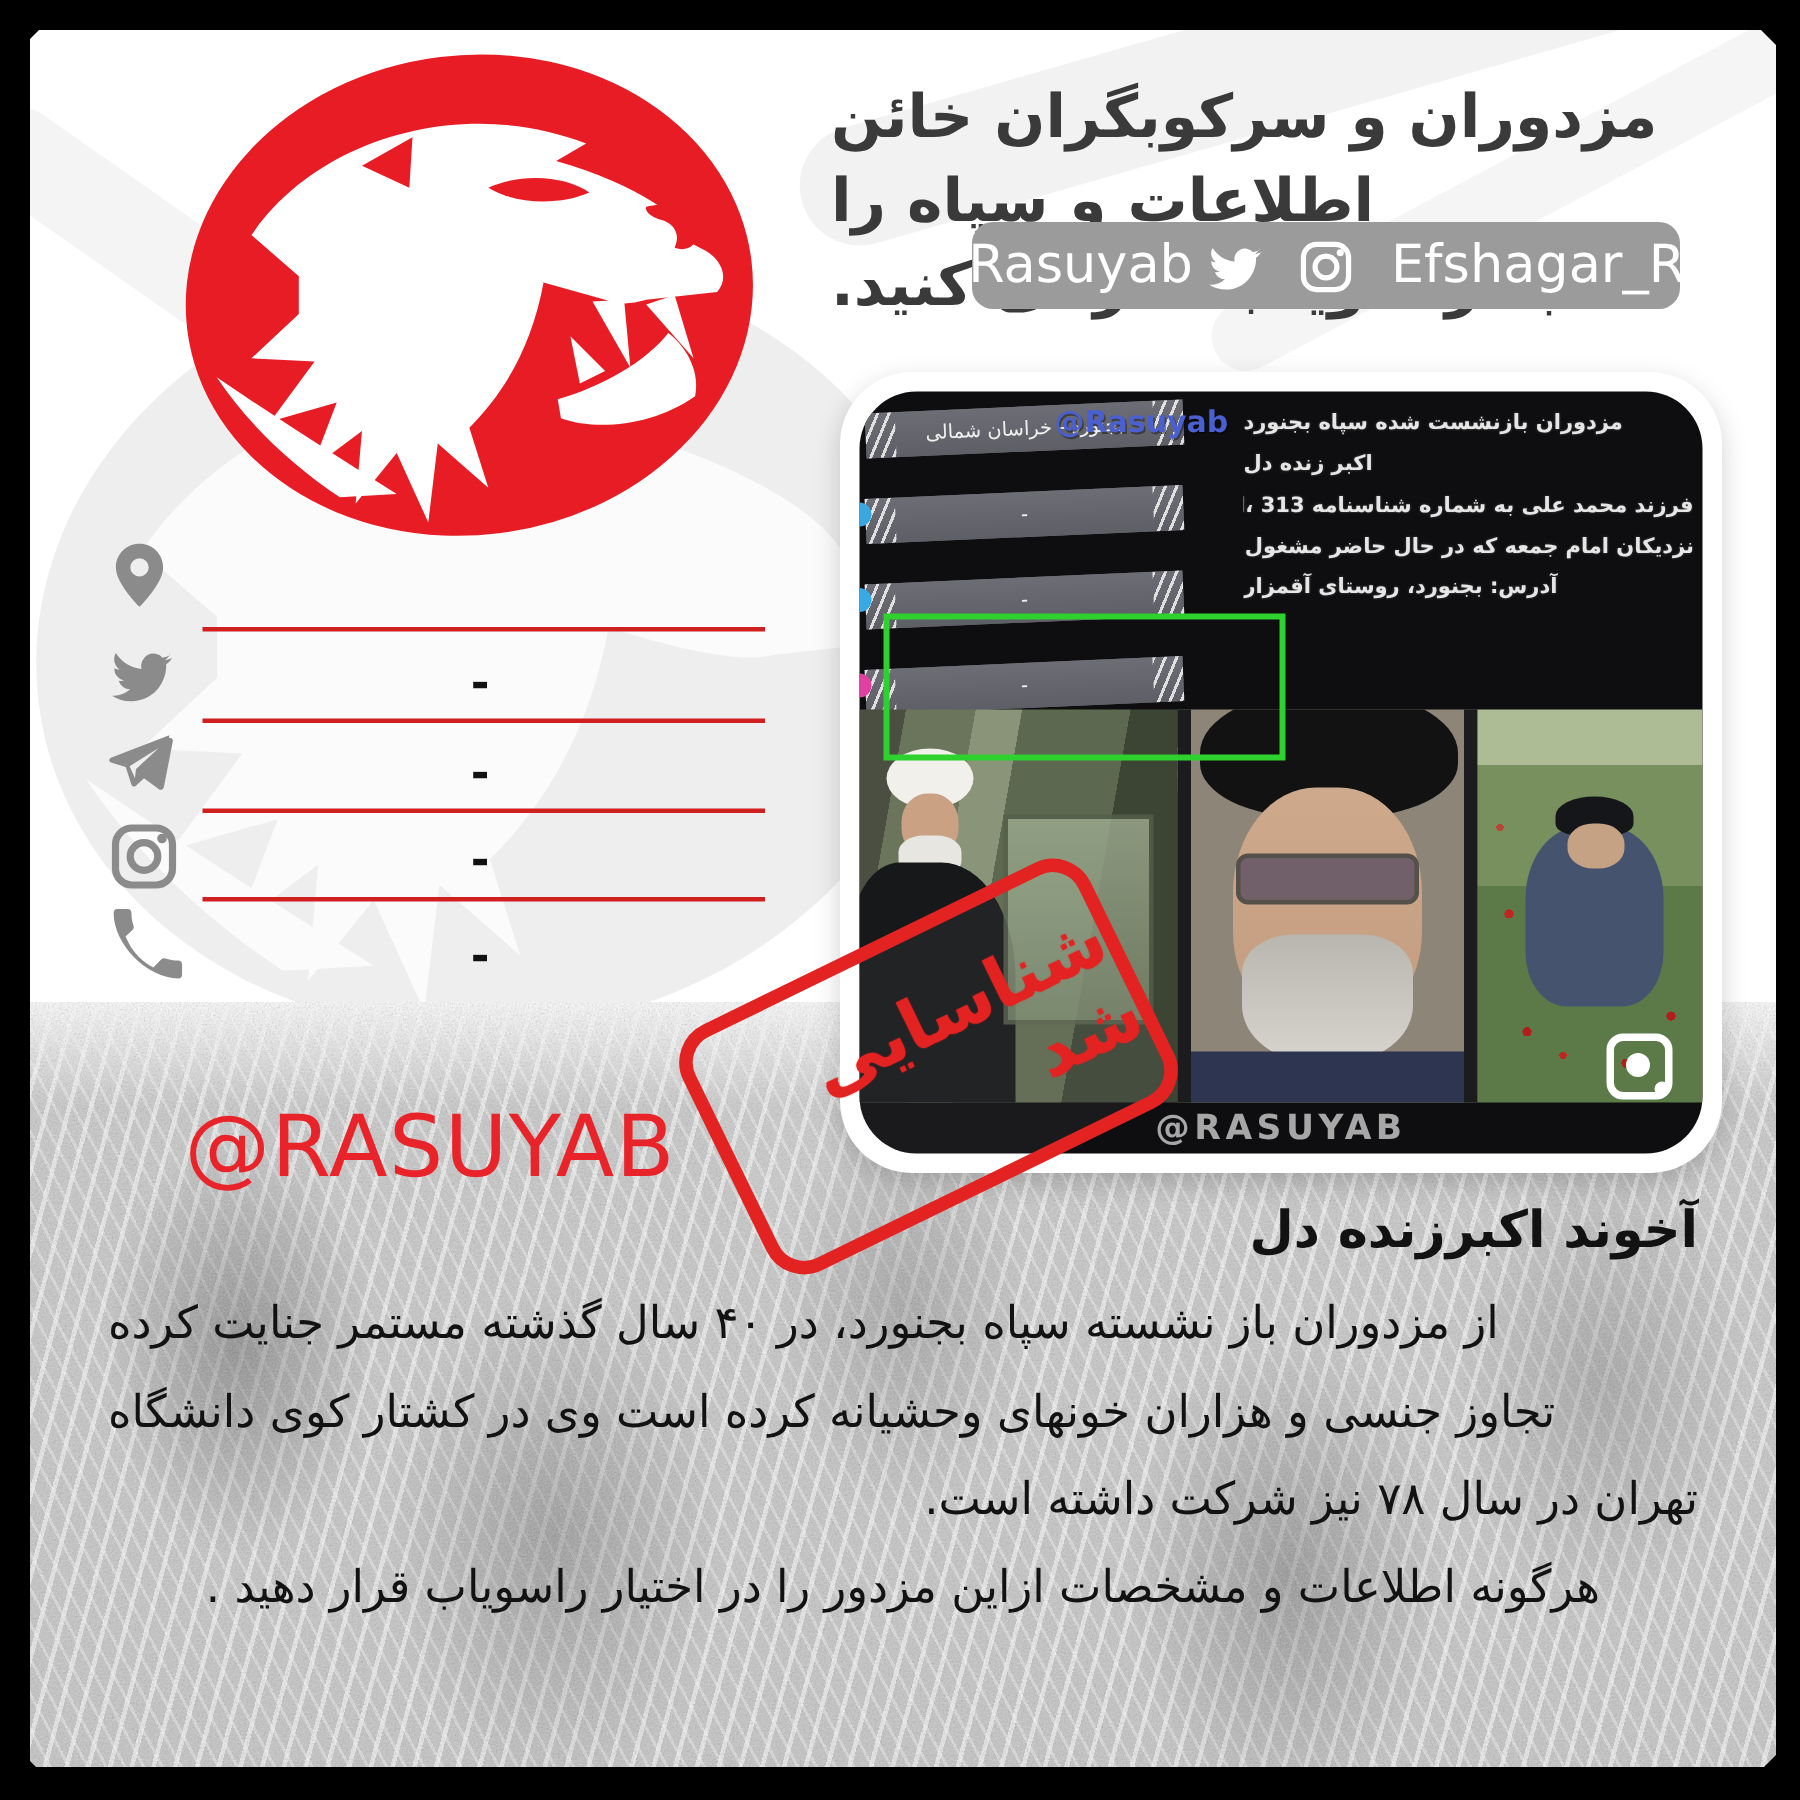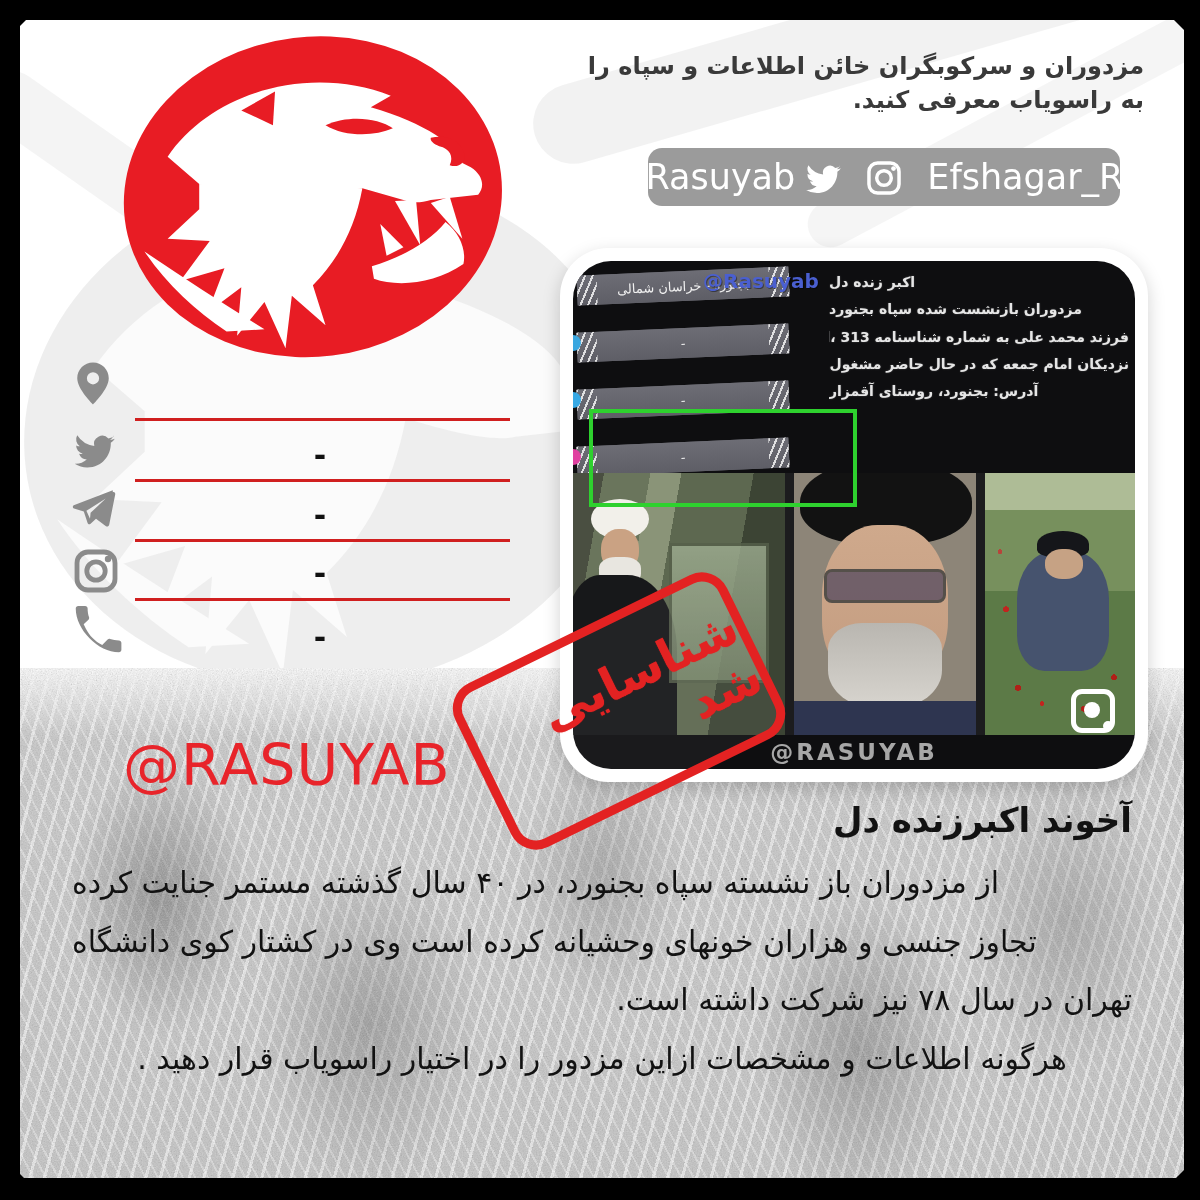--- a/index.html
+++ b/index.html
@@ -32,22 +32,22 @@
       radial-gradient(ellipse 150px 230px at 72% 75%, rgba(100,100,100,.5), transparent 70%),
       radial-gradient(ellipse 140px 220px at 90% 50%, rgba(120,120,120,.45), transparent 70%),
       repeating-linear-gradient(105deg, rgba(255,255,255,.65) 0 3px, transparent 3px 14px),
       repeating-linear-gradient(62deg, rgba(255,255,255,.4) 0 2px, transparent 2px 11px),
       linear-gradient(#c9c9c9,#c4c4c4); }
   .crowd svg { position:absolute; inset:0; width:100%; height:100%; opacity:.5; }
   .crowd::before { content:""; position:absolute; left:0; right:0; top:0; height:70px;
     background:linear-gradient(#ffffff, rgba(255,255,255,0)); }
 
   
-  .header-text { position:absolute; right:40px; top:30px; width:590px; text-align:right;
-    direction:rtl; color:#3a3a3a; font-weight:bold; font-size:24px; line-height:1.4; z-index:3; }
+  .header-text { position:absolute; right:40px; top:30px; width:590px; text-align:left;
+    direction:rtl; color:#3a3a3a; font-weight:bold; font-size:40px; line-height:1.4; z-index:3; }
   .social-bar { position:absolute; left:628px; top:128px; width:472px; height:58px; background:#9b9b9b;
     border-radius:14px; display:flex; align-items:center; justify-content:center; gap:8px;
     color:#fff; font-size:35px; z-index:3; }
   .social-bar svg { width:38px; height:38px; fill:#fff; flex:none; }
   .sb-item { display:flex; align-items:flex-end; gap:24px; }
 
   .logo { position:absolute; left:95px; top:8px; width:400px; height:348px; z-index:2; }
 
   
   .p-icon { position:absolute; z-index:3; }
@@ -255,22 +255,22 @@
       <div class="dot" style="top:131px; background:#37a9e5;"></div>
       <div class="dot" style="top:188px; background:#e040a0;"></div>
 
       <div class="bar" style="top:10px;">بجنورد - خراسان شمالی</div>
       <div class="bar" style="top:67px;">-</div>
       <div class="bar" style="top:124px;">-</div>
       <div class="bar" style="top:181px;">-</div>
       <div class="bar phone-bar" style="top:242px;">09159164081</div>
 
       <div class="info-block">
+        <div class="info-line">مزدوران بازنشست شده سپاه بجنورد</div>
         <div class="info-line">اکبر زنده دل</div>
-        <div class="info-line">مزدوران بازنشست شده سپاه بجنورد</div>
         <div class="info-line">فرزند محمد علی به شماره شناسنامه 313 ،از</div>
         <div class="info-line">نزدیکان امام جمعه که در حال حاضر مشغول مخبری</div>
         <div class="info-line">آدرس: بجنورد، روستای آقمزار</div>
       </div>
 
       <div class="photos">
         <div class="photo photo-left">
           <div class="turban"></div>
           <div class="face-l"></div>
           <div class="beard-l"></div>

